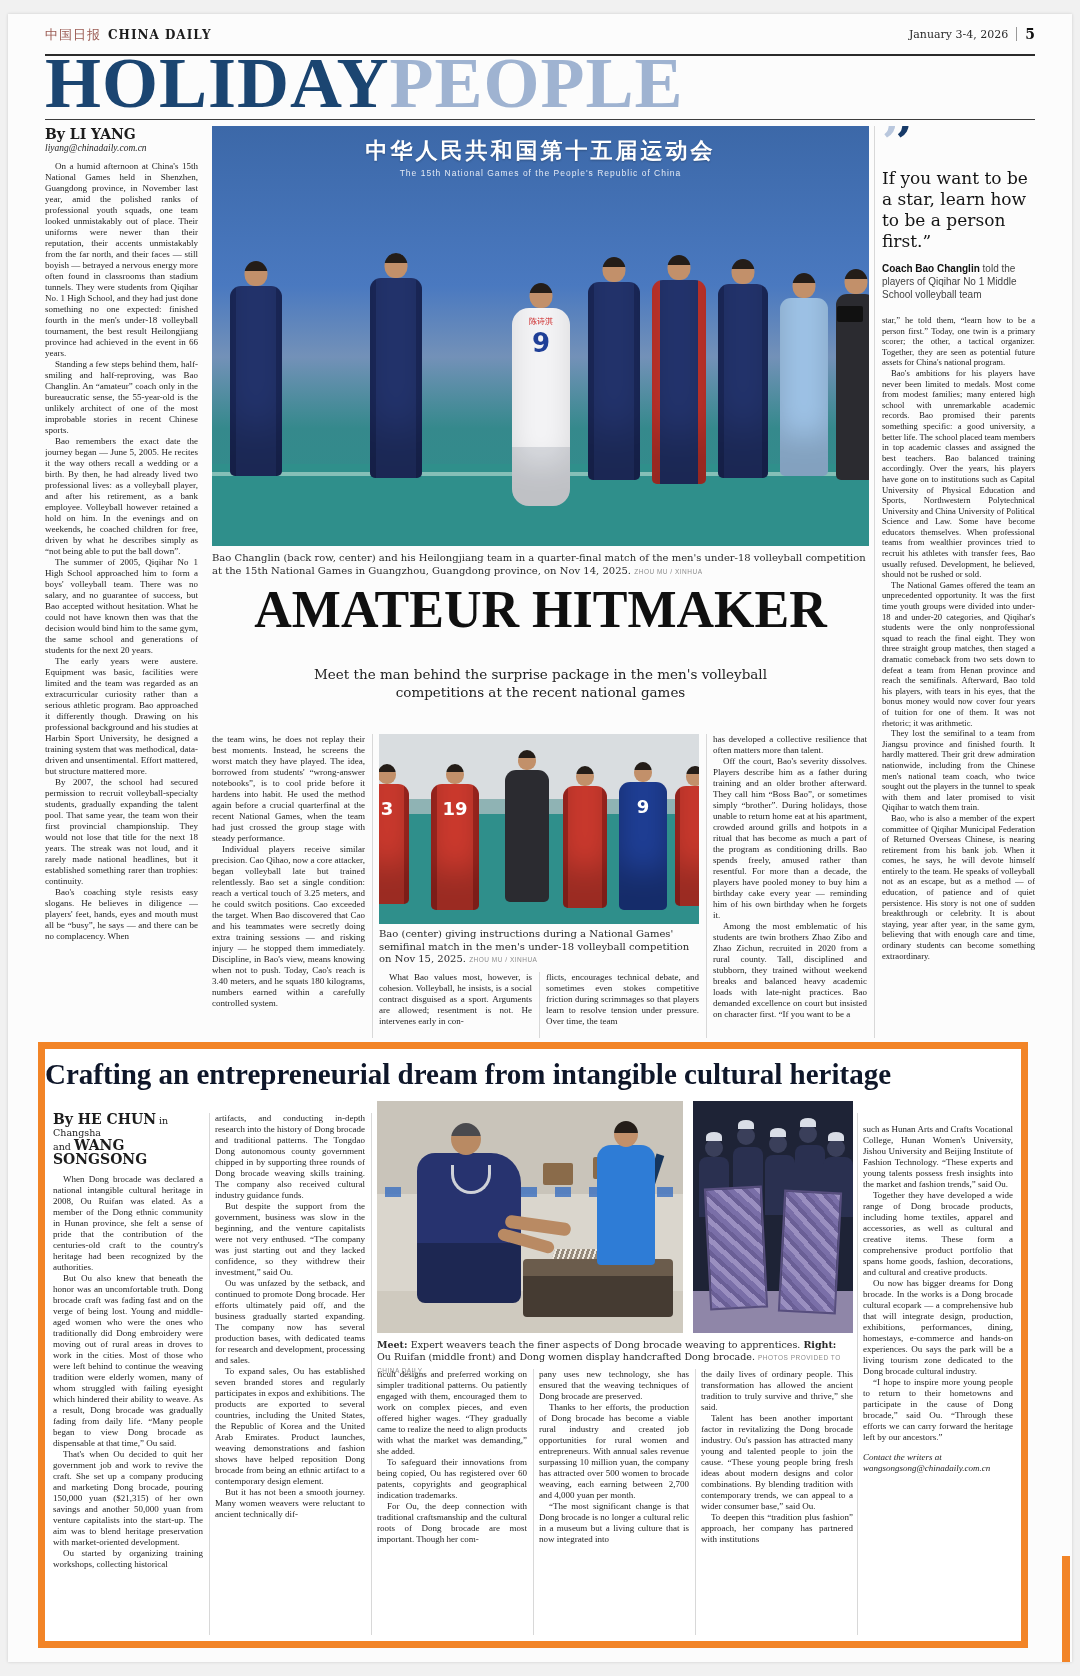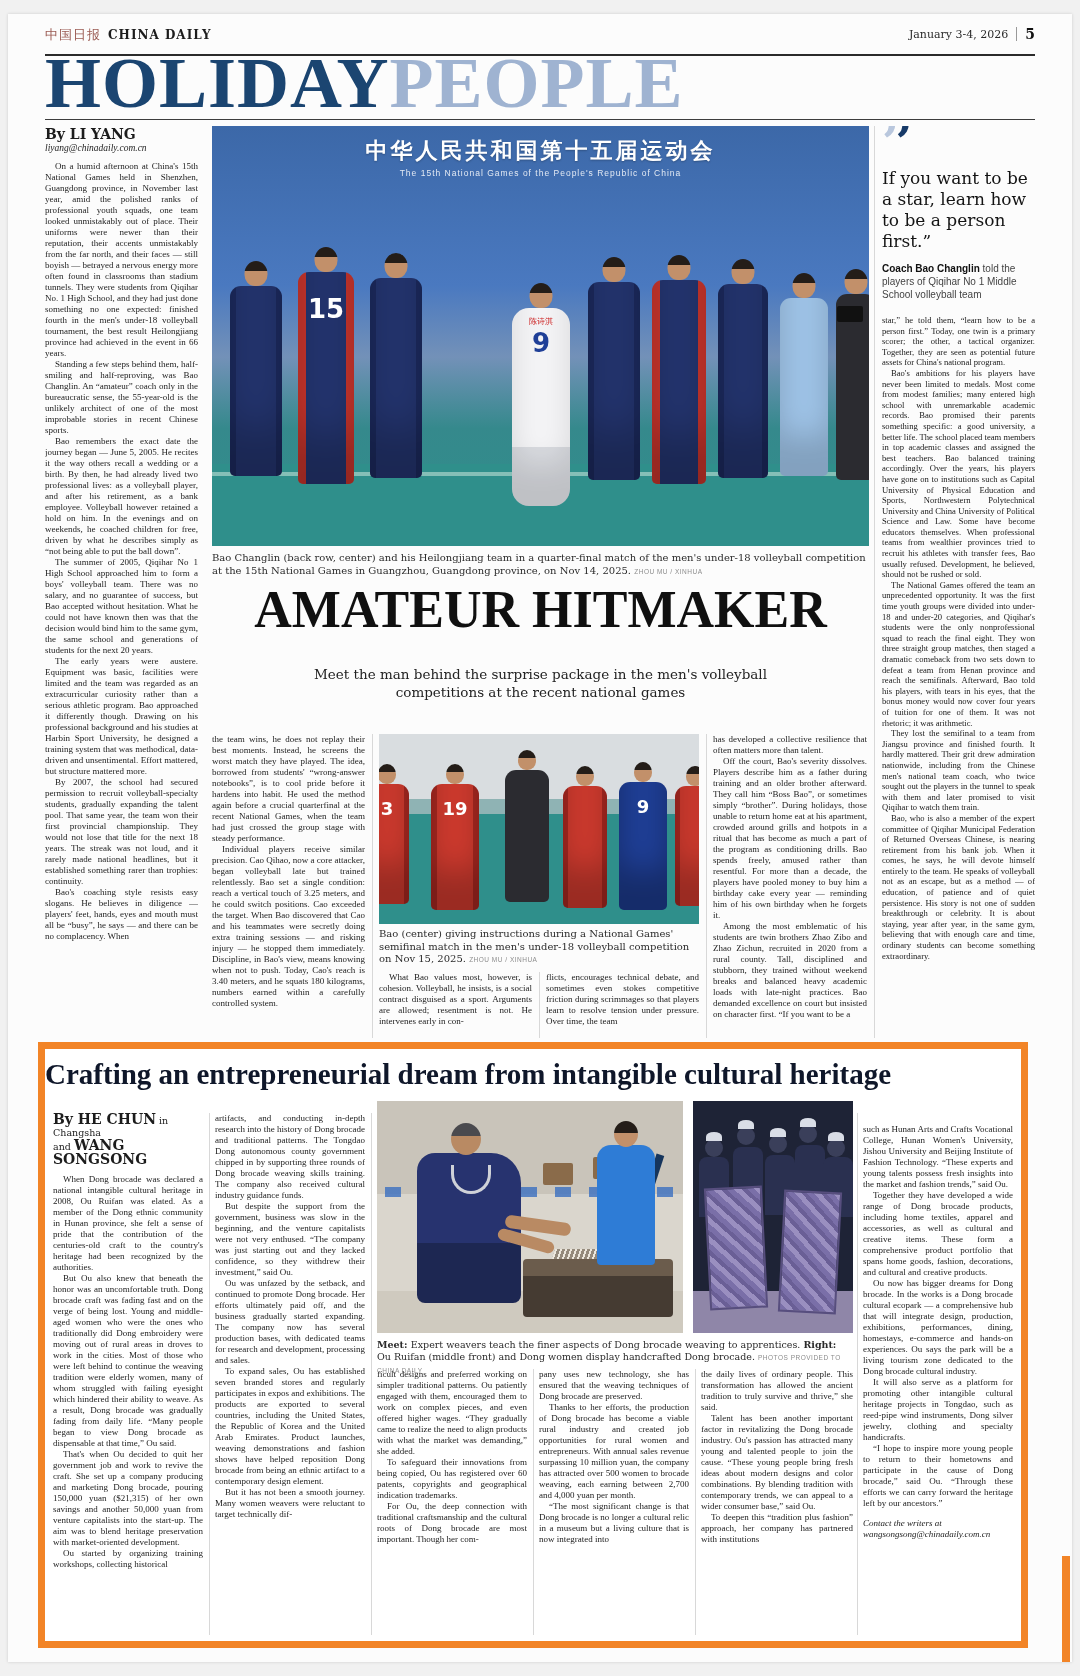--- a/index.html
+++ b/index.html
@@ -163,23 +163,20 @@
           <p>Bao's coaching style resists easy slogans. He believes in diligence — players' feet, hands, eyes and mouth must all be “busy”, he says — and there can be no complacency. When</p>
         </div>
     </div>
 
     <div class="photo photo-main">
       <div class="banner-cn">中华人民共和国第十五届运动会</div>
       <div class="banner-en">The 15th National Games of the People's Republic of China</div>
       <div class="court"></div>
       <div class="court-line"></div>
       <div class="pl navy" style="left:18px; bottom:70px; width:52px; height:190px;"></div>
-      <div class="pl navy-red" style="left:86px; bottom:62px; width:56px; height:212px;">
-          <span class="num">15</span>
-        </div>
       <div class="pl navy" style="left:158px; bottom:68px; width:52px; height:200px;"></div>
       <div class="pl white-j" style="left:300px; bottom:40px; width:58px; height:198px;">
           <span class="nametag">陈诗淇</span>
           <span class="num" style="top:20px;">9</span>
         </div>
       <div class="pl navy" style="left:376px; bottom:66px; width:52px; height:198px;"></div>
       <div class="pl navy-red" style="left:440px; bottom:62px; width:54px; height:204px;"></div>
       <div class="pl navy" style="left:506px; bottom:68px; width:50px; height:194px;"></div>
       <div class="pl vest" style="left:568px; bottom:70px; width:48px; height:178px;"></div>
       <div class="pl dark-fig" style="left:624px; bottom:66px; width:40px; height:186px;"></div>
@@ -259,21 +256,21 @@
             <p>That's when Ou decided to quit her government job and work to revive the craft. She set up a company producing and marketing Dong brocade, pouring 150,000 yuan ($21,315) of her own savings and another 50,000 yuan from venture capitalists into the start-up. The aim was to blend heritage preservation with market-oriented development.</p>
             <p>Ou started by organizing training workshops, collecting historical</p>
           </div>
       </div>
 
       <div class="col f-col2 cont">
           <p>artifacts, and conducting in-depth research into the history of Dong brocade and traditional patterns. The Tongdao Dong autonomous county government chipped in by supporting three rounds of Dong brocade weaving skills training. The company also received cultural industry guidance funds.</p>
           <p>But despite the support from the government, business was slow in the beginning, and the venture capitalists were not very enthused. “The company was just starting out and they lacked confidence, so they withdrew their investment,” said Ou.</p>
           <p>Ou was unfazed by the setback, and continued to promote Dong brocade. Her efforts ultimately paid off, and the business gradually started expanding. The company now has several production bases, with dedicated teams for research and development, processing and sales.</p>
           <p>To expand sales, Ou has established seven branded stores and regularly participates in expos and exhibitions. The products are exported to several countries, including the United States, the Republic of Korea and the United Arab Emirates. Product launches, weaving demonstrations and fashion shows have helped reposition Dong brocade from being an ethnic artifact to a contemporary design element.</p>
-          <p>But it has not been a smooth journey. Many women weavers were reluctant to target technically dif-</p>
+          <p>But it has not been a smooth journey. Many women weavers were reluctant to ancient technically dif-</p>
         </div>
 
       <div class="photo photo-weaver">
         <div class="wv-mats"></div>
         <div class="wv-stool" style="right:60px; top:56px;"></div>
         <div class="wv-stool" style="right:110px; top:62px;"></div>
         <div class="wv-weaver">
           <div class="wv-necklace"></div>
         </div>
         <div class="wv-arm" style="left:128px; top:118px; width:66px; height:13px; transform:rotate(8deg);"></div>
@@ -315,21 +312,20 @@
           <p>the daily lives of ordinary people. This transformation has allowed the ancient tradition to truly survive and thrive,” she said.</p>
           <p>Talent has been another important factor in revitalizing the Dong brocade industry. Ou's passion has attracted many young and talented people to join the cause. “These young people bring fresh ideas about modern designs and color combinations. By blending tradition with contemporary trends, we can appeal to a wider consumer base,” said Ou.</p>
           <p>To deepen this “tradition plus fashion” approach, her company has partnered with institutions</p>
         </div>
 
       <div class="col f-col6 cont">
         <div>
             <p>such as Hunan Arts and Crafts Vocational College, Hunan Women's University, Jishou University and Beijing Institute of Fashion Technology. “These experts and young talents possess fresh insights into the market and fashion trends,” said Ou.</p>
             <p>Together they have developed a wide range of Dong brocade products, including home textiles, apparel and accessories, as well as cultural and creative items. These form a comprehensive product portfolio that spans home goods, fashion, decorations, and cultural and creative products.</p>
             <p>Ou now has bigger dreams for Dong brocade. In the works is a Dong brocade cultural ecopark — a comprehensive hub that will integrate design, production, exhibitions, performances, dining, homestays, e-commerce and hands-on experiences. Ou says the park will be a living tourism zone dedicated to the Dong brocade cultural industry.</p>
-            <p>It will also serve as a platform for promoting other intangible cultural heritage projects in Tongdao, such as reed-pipe wind instruments, Dong silver jewelry, clothing and specialty handicrafts.</p>
             <p>“I hope to inspire more young people to return to their hometowns and participate in the cause of Dong brocade,” said Ou. “Through these efforts we can carry forward the heritage left by our ancestors.”</p>
           </div>
         <div class="f-contact">Contact the writers at wangsongsong@chinadaily.com.cn</div>
       </div>
 
       <div class="vrule" style="left:164px; top:64px; height:522px;"></div>
       <div class="vrule" style="left:326px; top:64px; height:522px;"></div>
       <div class="vrule" style="left:812px; top:64px; height:522px;"></div>
       <div class="vrule" style="left:488px; top:320px; height:266px;"></div>
       <div class="vrule" style="left:650px; top:320px; height:266px;"></div>

